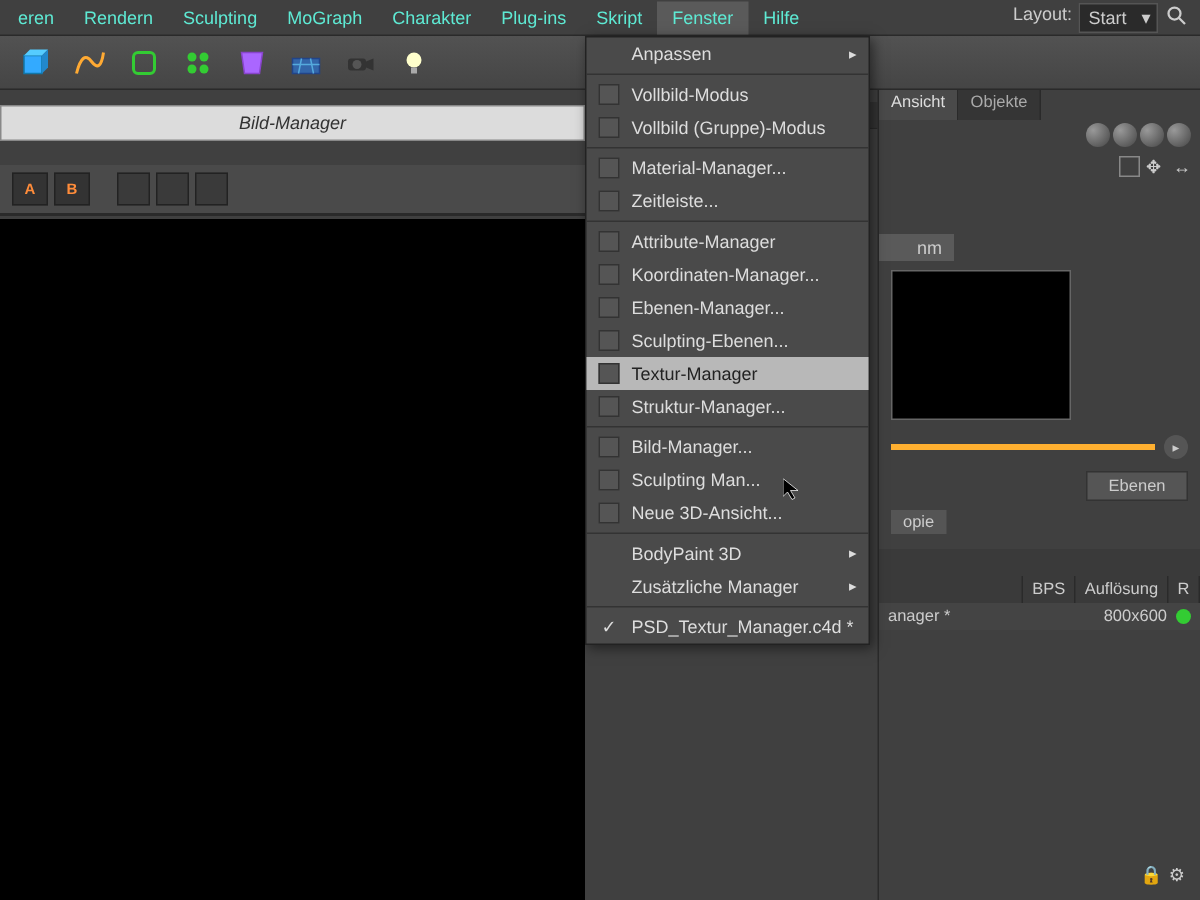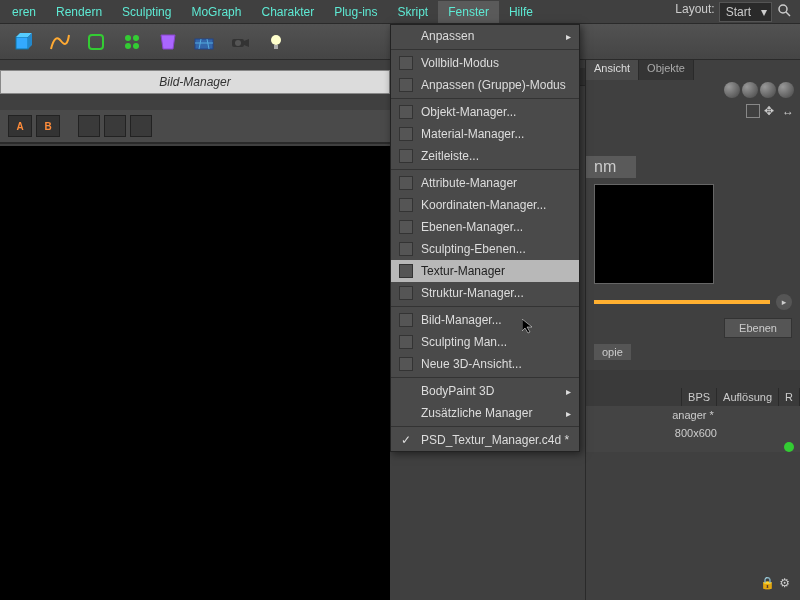--- a/index.html
+++ b/index.html
@@ -32,31 +32,31 @@
 .dd-icon { width: 14px; height: 14px; background: #555; border: 1px solid #333; flex-shrink: 0; }
 .dd-check { width: 14px; text-align: center; flex-shrink: 0; }
 .cursor { position: absolute; top: 319px; left: 522px; z-index: 200; pointer-events: none; }
 .right-panel { position: absolute; top: 60px; right: 0; width: 215px; height: 540px; background: #404040; border-left: 1px solid #2a2a2a; }
 .rp-tabs { display: flex; height: 20px; font-size: 11px; text-align: center; }
 .rp-tab { padding: 2px 8px; background: #353535; border-right: 1px solid #2a2a2a; color: #aaa; }
 .rp-tab.active { background: #4a4a4a; color: #ddd; }
 .rp-sphere-row { display: flex; gap: 2px; padding: 2px 4px; }
 .sphere { width: 16px; height: 16px; border-radius: 50%; background: radial-gradient(circle at 30% 30%, #999, #444); }
 .rp-tool-icons { display: flex; justify-content: flex-end; padding: 4px; gap: 4px; }
-.nm-label { background: #5a5a5a; padding: 2px 8px; margin: 4px 8px 4px 0; width: 50px; text-align: left; font-size: 16px; }
+.nm-label { background: #5a5a5a; padding: 2px 8px; margin: 4px 8px 4px 0; width: 50px; text-align: right; font-size: 12px; }
 .preview-box { width: 120px; height: 100px; background: #000; border: 1px solid #666; margin: 6px 0 6px 8px; }
 .slider-row { display: flex; align-items: center; padding: 4px 8px; gap: 6px; }
 .slider-track { flex: 1; height: 4px; background: #ffb030; }
 .slider-btn { width: 16px; height: 16px; background: #555; border-radius: 50%; display: flex; align-items: center; justify-content: center; font-size: 9px; }
 .rp-btn-row { display: flex; gap: 4px; padding: 4px 8px; align-items: flex-end; }
 .rp-btn { background: #555; padding: 3px 14px; font-size: 11px; border: 1px solid #333; }
 .rp-small { background: #555; padding: 2px 8px; font-size: 11px; margin: 2px 8px; display: inline-block; }
 .table-header { display: flex; background: #3a3a3a; font-size: 11px; margin-top: 8px; }
 .th-cell { padding: 3px 6px; border-right: 1px solid #2a2a2a; margin-top: 18px; }
-.table-row { display: flex; background: #444; font-size: 11px; align-items: center; flex-direction: column; }
+.table-row { display: flex; background: #444; font-size: 11px; align-items: center; }
 .td-cell { padding: 3px 6px; }
 .status-dot { width: 10px; height: 10px; border-radius: 50%; background: #3c3; margin-left: auto; margin-right: 6px; }
 .lock-icons { position: absolute; bottom: 10px; right: 10px; display: flex; gap: 4px; }
 </style>
 </head>
 <body>
 
 <div class="menubar">
   <div class="menubar-item">eren</div>
   <div class="menubar-item">Rendern</div>
@@ -156,27 +156,23 @@
       <span class="dd-check"></span>
       <span>Anpassen</span>
     </div>
   <div class="dd-sep"></div>
   <div class="dd-item">
       <span class="dd-icon"></span>
       <span>Vollbild-Modus</span>
     </div>
   <div class="dd-item">
       <span class="dd-icon"></span>
-      <span>Anpassen (Gruppe)-Modus</span>
-    </div>
-  <div class="dd-sep"></div>
-  <div class="dd-item">
-      <span class="dd-icon"></span>
-      <span>Objekt-Manager...</span>
-    </div>
+      <span>Vollbild (Gruppe)-Modus</span>
+    </div>
+  <div class="dd-sep"></div>
   <div class="dd-item">
       <span class="dd-icon"></span>
       <span>Material-Manager...</span>
     </div>
   <div class="dd-item">
       <span class="dd-icon"></span>
       <span>Zeitleiste...</span>
     </div>
   <div class="dd-sep"></div>
   <div class="dd-item">

